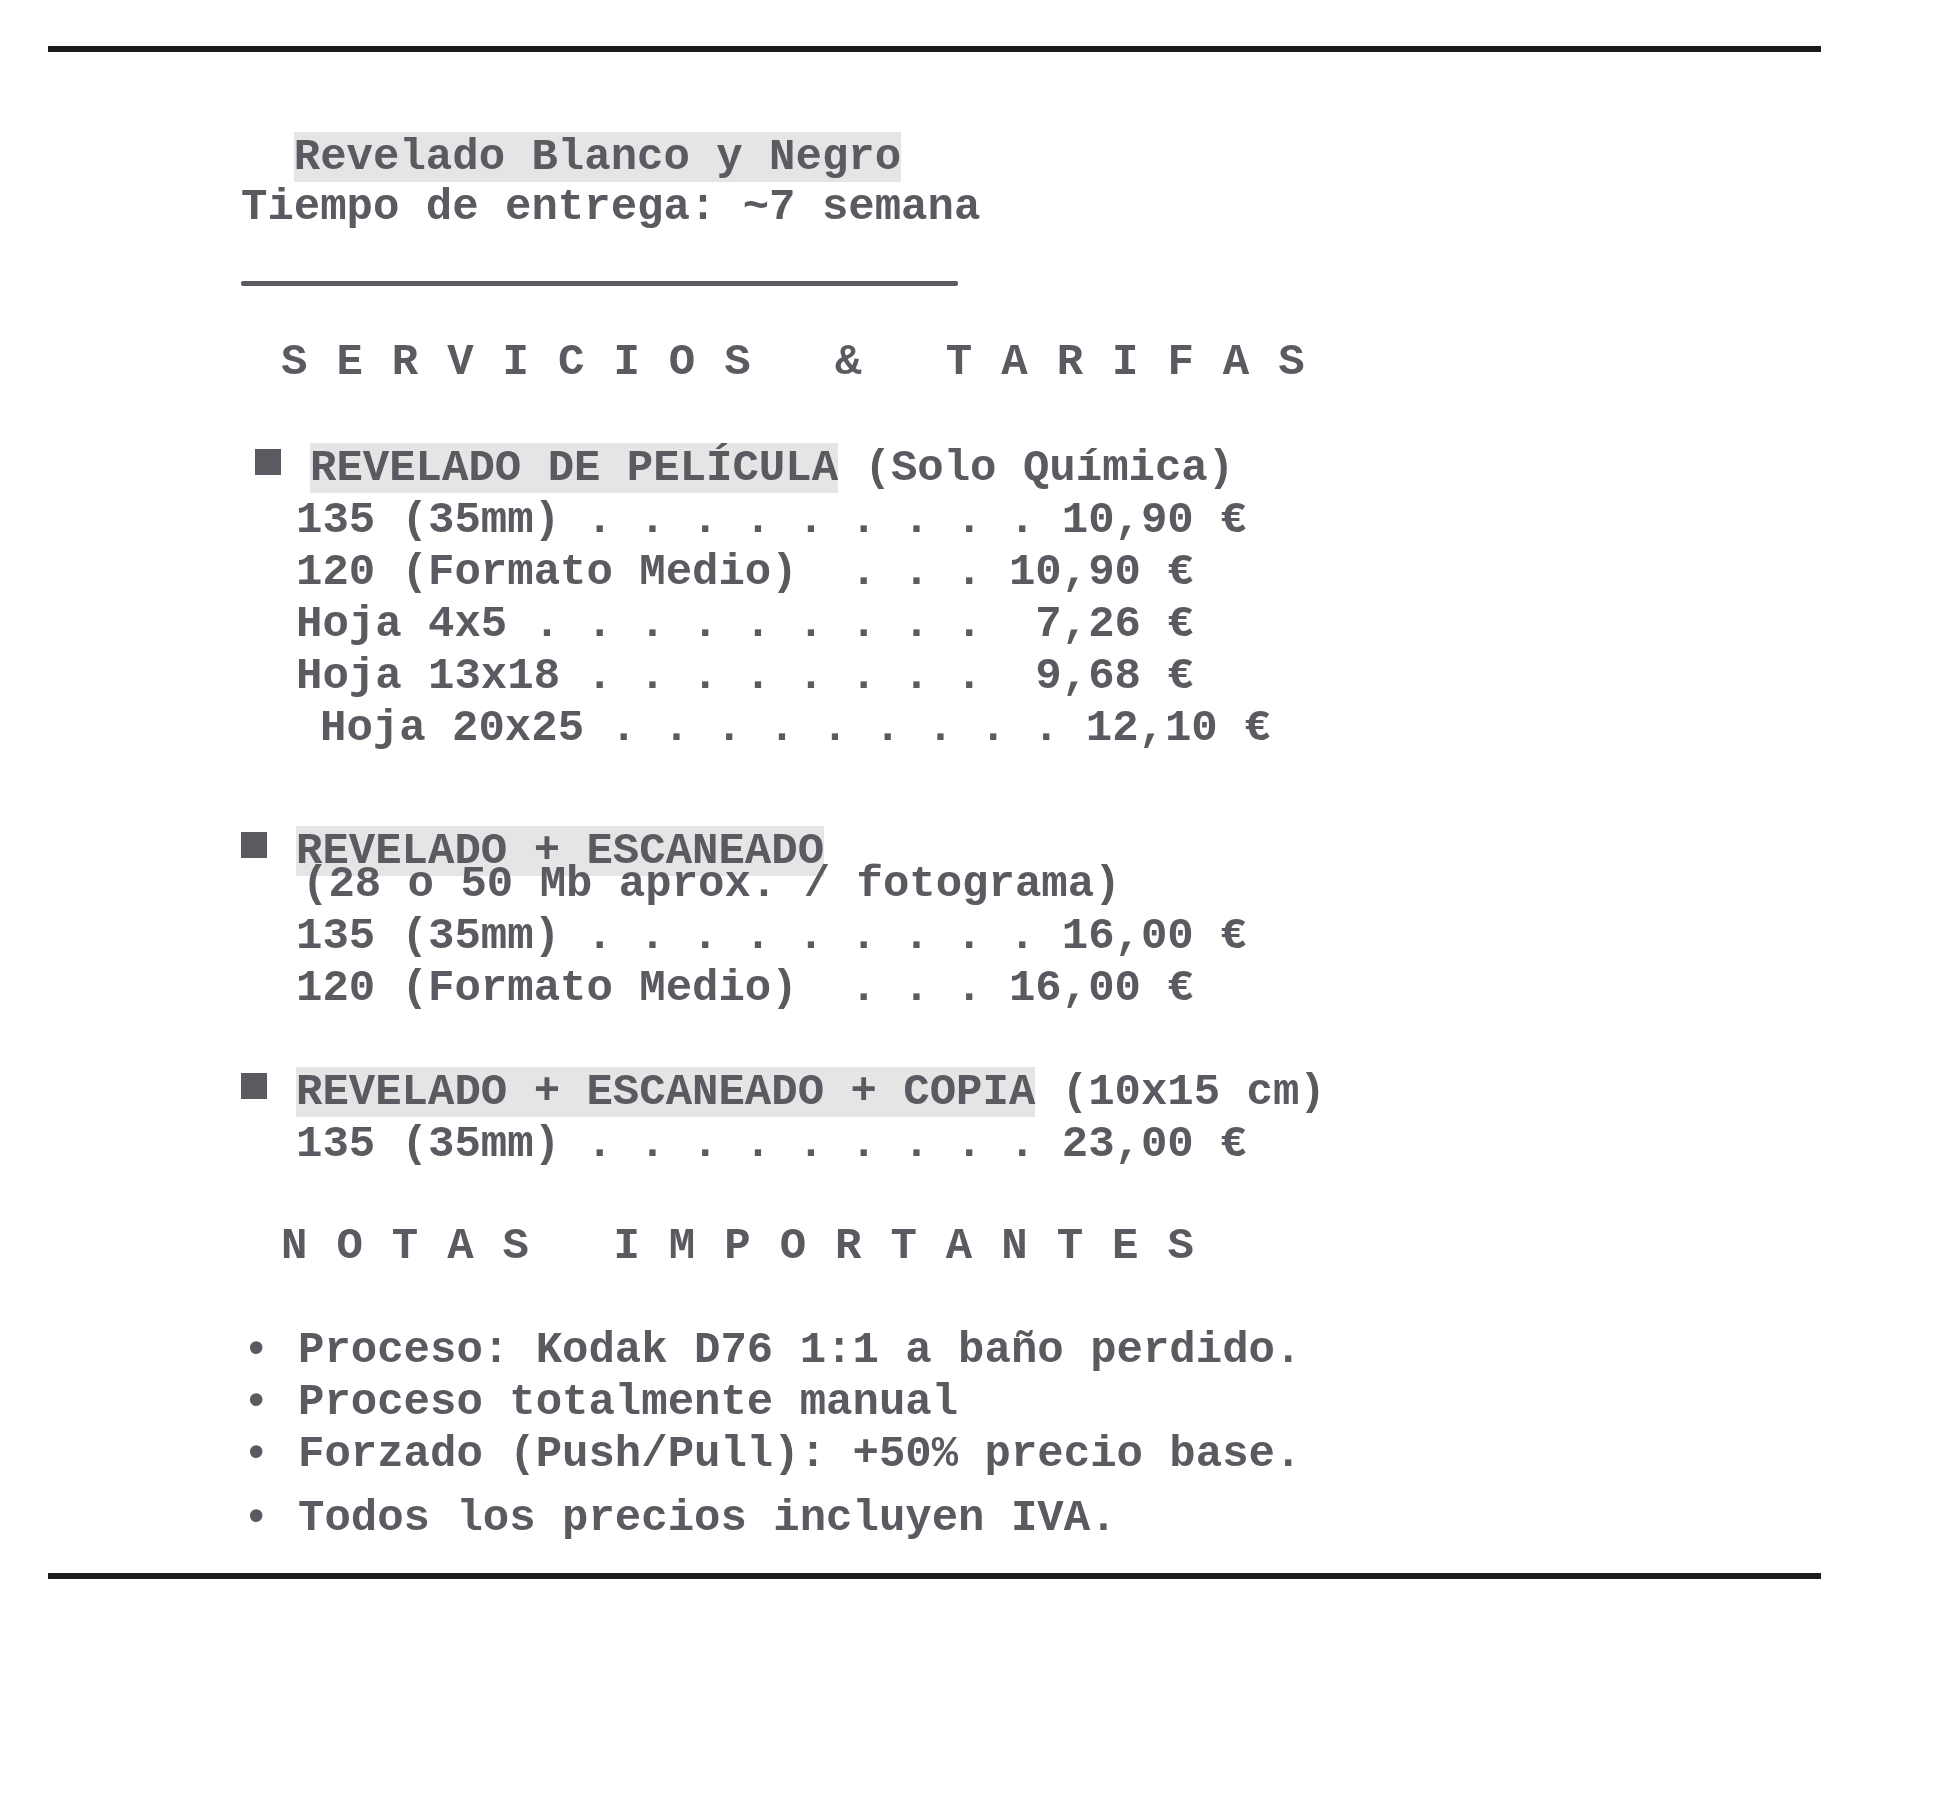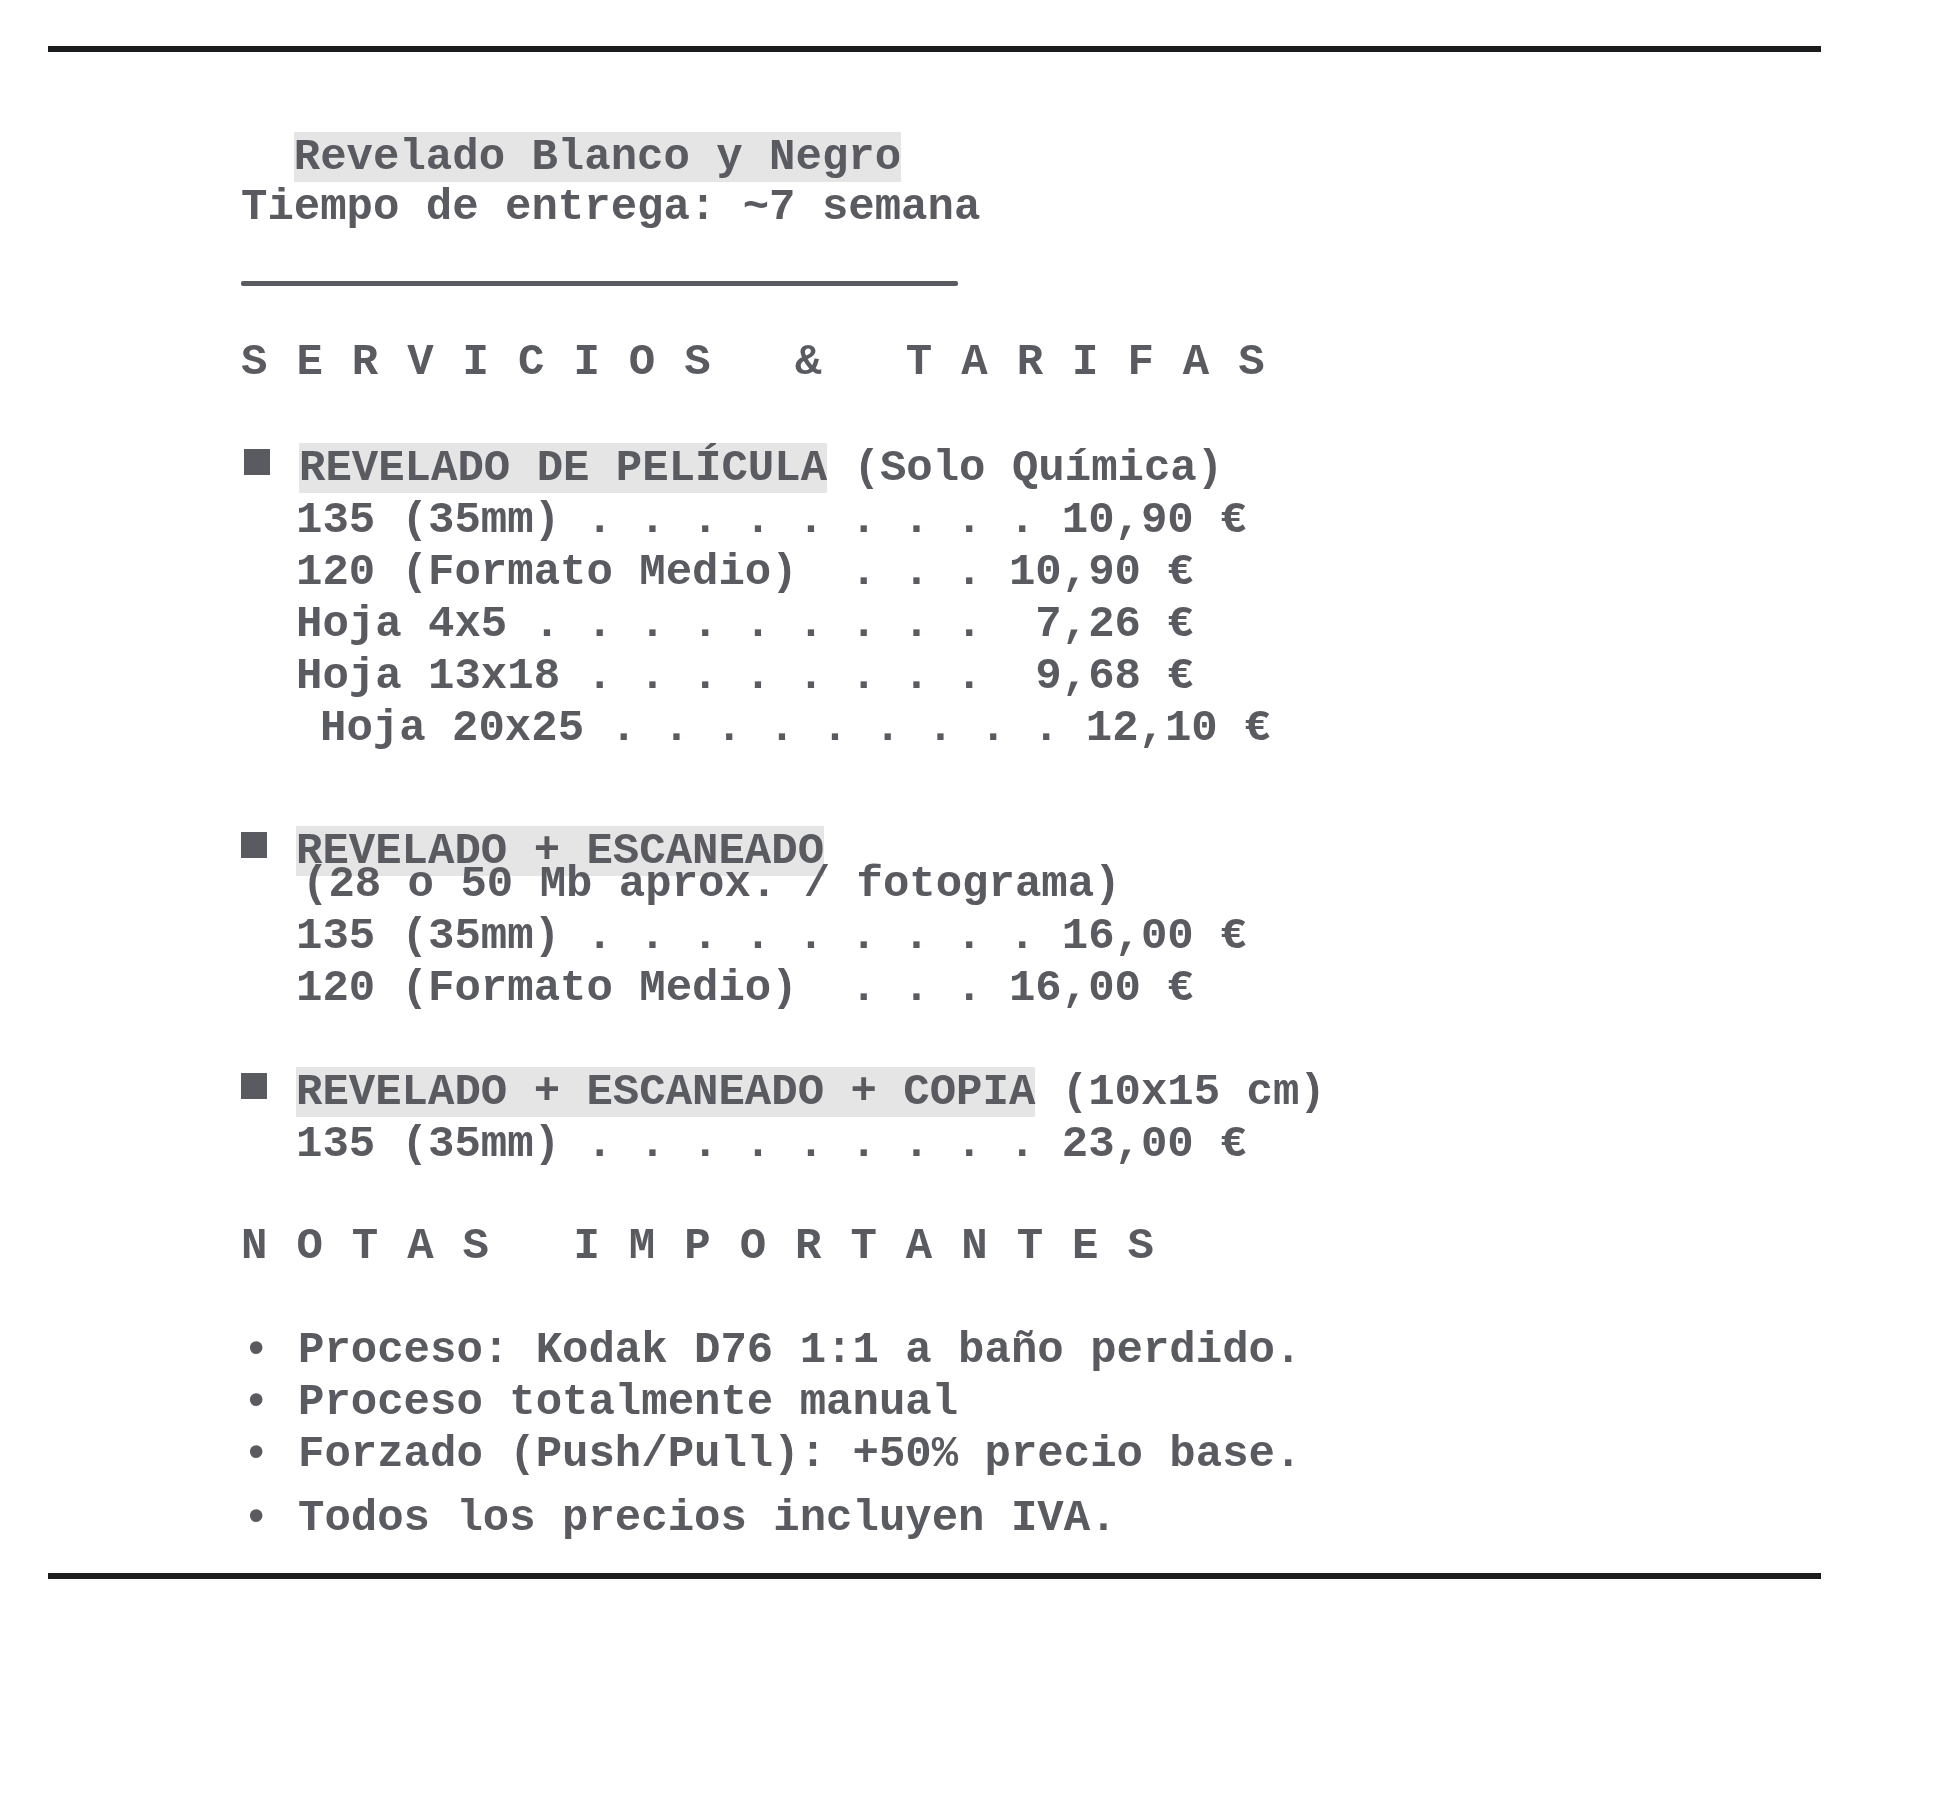--- a/index.html
+++ b/index.html
@@ -3,40 +3,40 @@
 <meta charset="utf-8">
 <style>
   html, body { margin:0; padding:0; background:#ffffff; }
   body { width:1943px; height:1808px; position:relative; overflow:hidden; }
   .rule { position:absolute; left:48px; width:1773px; height:6px; background:#1b1c1e; }
   .mono { position:absolute; font-family:"Liberation Mono", "DejaVu Sans Mono", monospace;
           font-weight:bold; color:#5a5b60; white-space:pre; font-size:44px; line-height:52px; }
   .hl { background:#e5e5e5; }
   .title { font-size:44px; }
   .underline { position:absolute; left:241px; top:281px; width:717px; height:5px; background:#5a5b60; border-radius:2px; }
-  .spaced { letter-spacing:29px; }
+  .spaced { letter-spacing:29px;margin-left:40px; }
   .sq { display:inline-block; width:26px; height:26px; background:#5a5b60; vertical-align:middle; margin-right:29px; position:relative; top:-6px; }
   .bullet { display:inline-block; width:55px; }
 </style>
 </head>
 <body>
 
 <div class="rule" style="top:46px;"></div>
 
 <div class="mono title" style="left:241px; top:79px;">
   <span class="hl">Revelado Blanco y Negro</span>
 </div>
 
 <div class="mono" style="left:241px; top:181px;">Tiempo de entrega: ~7 semana</div>
 
 <div class="underline"></div>
 
 <div class="mono spaced" style="left:241px; top:336px;">SERVICIOS &amp; TARIFAS</div>
 
-<div class="mono" style="left:244px; top:442px;text-align:center;"><span class="sq"></span><span class="hl">REVELADO DE PELÍCULA</span><span> (Solo Química)</span></div>
+<div class="mono" style="left:255px; top:442px;text-align:center;"><span class="sq"></span><span class="hl">REVELADO DE PELÍCULA</span><span> (Solo Química)</span></div>
 <div class="mono" style="left:296px; top:494px;">135 (35mm) . . . . . . . . . 10,90 €</div>
 <div class="mono" style="left:296px; top:546px;">120 (Formato Medio)  . . . 10,90 €</div>
 <div class="mono" style="left:296px; top:598px;">Hoja 4x5 . . . . . . . . .  7,26 €</div>
 <div class="mono" style="left:296px; top:650px;">Hoja 13x18 . . . . . . . .  9,68 €</div>
 <div class="mono" style="left:296px; top:702px;margin-left:24px;">Hoja 20x25 . . . . . . . . . 12,10 €</div>
 
 <div class="mono" style="left:241px; top:825px;"><span class="sq"></span><span class="hl">REVELADO + ESCANEADO</span></div>
 <div class="mono" style="left:302px; top:858px;">(28 o 50 Mb aprox. / fotograma)</div>
 <div class="mono" style="left:296px; top:910px;">135 (35mm) . . . . . . . . . 16,00 €</div>
 <div class="mono" style="left:296px; top:962px;">120 (Formato Medio)  . . . 16,00 €</div>

